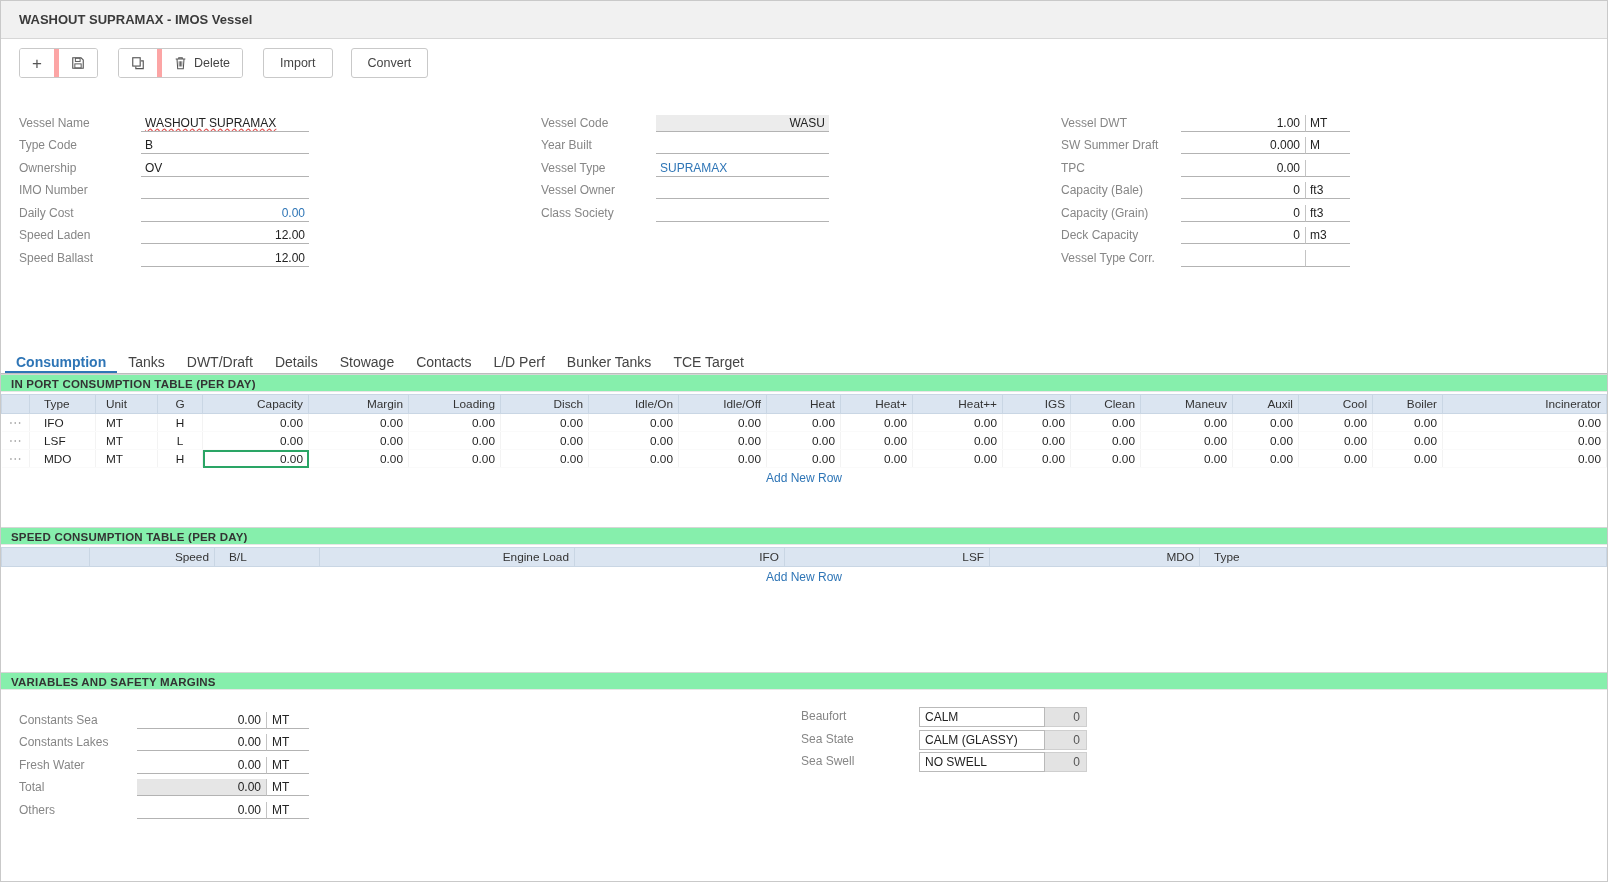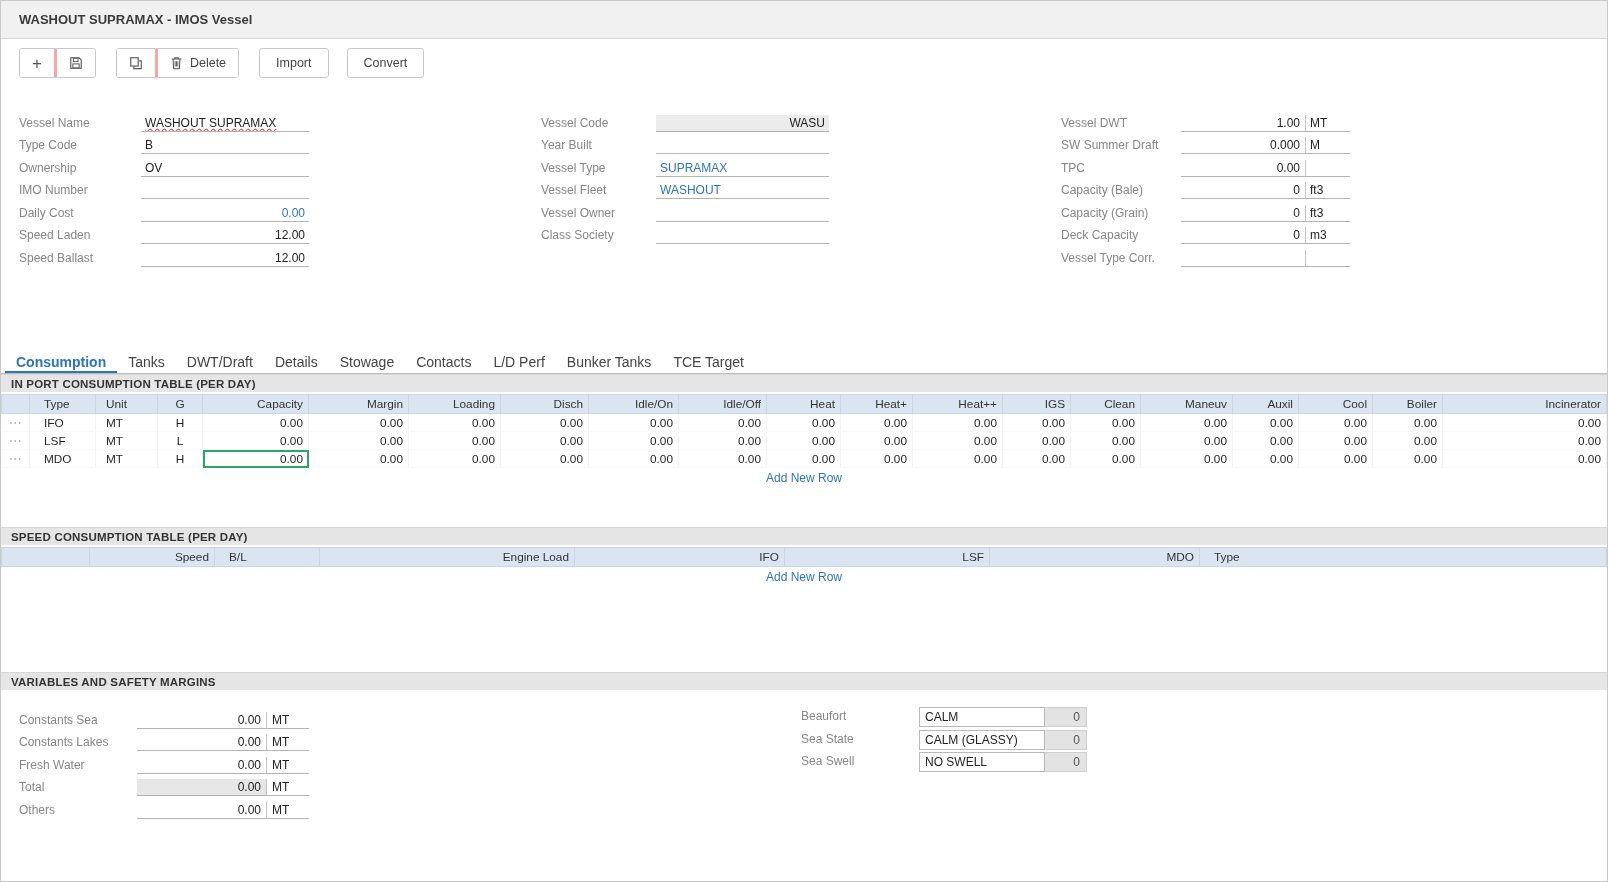--- a/index.html
+++ b/index.html
@@ -12,21 +12,21 @@
 
   
   .titlebar { height:38px; flex:0 0 38px; background:#f1f1f1; border-bottom:1px solid #d7d7d7;
               display:flex; align-items:center; padding-left:18px; font-size:13px; font-weight:bold; color:#3b3b3b; }
 
   
   .toolbar { height:48px; flex:0 0 48px; display:flex; align-items:center; padding-left:18px; gap:20px; }
   .btn-group { display:inline-flex; border:1px solid #c9c9c9; border-radius:3px; overflow:hidden; background:#fff; }
   .btn { display:inline-flex; align-items:center; gap:7px; background:#fff; border:none; height:28px;
          padding:0 12px; font-family:inherit; font-size:12.5px; color:#444; cursor:pointer; }
-  .btn-group .btn + .btn { border-left:3px solid #fca5a5; }
+  .btn-group .btn + .btn { border-left:5px solid #fca5a5; }
   .btn.standalone { border:1px solid #c9c9c9; border-radius:3px; height:30px; padding:0 16px; }
   .plus { font-size:17px; color:#555; line-height:1; font-weight:normal; }
   .icon svg { display:block; }
 
   
   .form-area { padding:22px 0 0 18px; height:266px; flex:0 0 266px; display:flex; }
   .fcol { display:flex; flex-direction:column; }
   .fcol-left { width:522px; }
   .fcol-mid  { width:520px; }
   .frow { display:flex; align-items:flex-end; height:22.5px; }
@@ -45,21 +45,21 @@
           border-right:1px solid #c4c4c4; text-align:right; padding:0 5px; }
   .funit { display:inline-block; width:44px; height:17px; line-height:16px; border-bottom:1px solid #b3b3b3;
            padding:0 4px; color:#222; }
 
   
   .tab-bar { display:flex; border-bottom:1px solid #bdbdbd; padding-left:4px; height:21px; flex:0 0 21px; align-items:flex-end; }
   .tab { padding:2px 11px 3px; color:#444; font-size:14px; cursor:pointer; white-space:nowrap; }
   .tab.active { color:#2e75b6; font-weight:bold; border-bottom:2px solid #2e75b6; padding-bottom:1px; }
 
   
-  .sec-title { font-weight:bold; font-size:11.5px; color:#333; background:#e5e5e5;
+  .sec-title { font-weight:bold; font-size:11.5px; color:#333; background:#86efac;
                border-top:1px solid #d6d6d6; border-bottom:1px solid #e6e6e6;
                padding:2px 10px; height:18px; line-height:14px; letter-spacing:0.2px; }
 
   
   table.grid { border-collapse:collapse; table-layout:fixed; width:100%; margin-top:2px; font-size:11.8px; }
   .grid th { background:#dbe5f1; border:1px solid #c9d6e4; font-weight:normal; color:#333;
              padding:2px 5px; height:17px; overflow:hidden; white-space:nowrap; }
   .grid td { padding:1px 5px; height:17px; border-right:1px solid #f3f3f3; border-bottom:1px solid #fafafa;
              white-space:nowrap; overflow:hidden; color:#1f1f1f; }
   .grid .col-num  { text-align:right; }
@@ -176,24 +176,20 @@
           <span class="flabel">Vessel Code</span>
           <span class="finput readonly">WASU</span>
         </div>
       <div class="frow">
           <span class="flabel">Year Built</span>
           <span class="finput"></span>
         </div>
       <div class="frow">
           <span class="flabel">Vessel Type</span>
           <span class="finput link">SUPRAMAX</span>
-        </div>
-      <div class="frow">
-          <span class="flabel">Vessel Fleet</span>
-          <span class="finput link">WASHOUT</span>
         </div>
       <div class="frow">
           <span class="flabel">Vessel Owner</span>
           <span class="finput"></span>
         </div>
       <div class="frow">
           <span class="flabel">Class Society</span>
           <span class="finput"></span>
         </div>
     </div>

